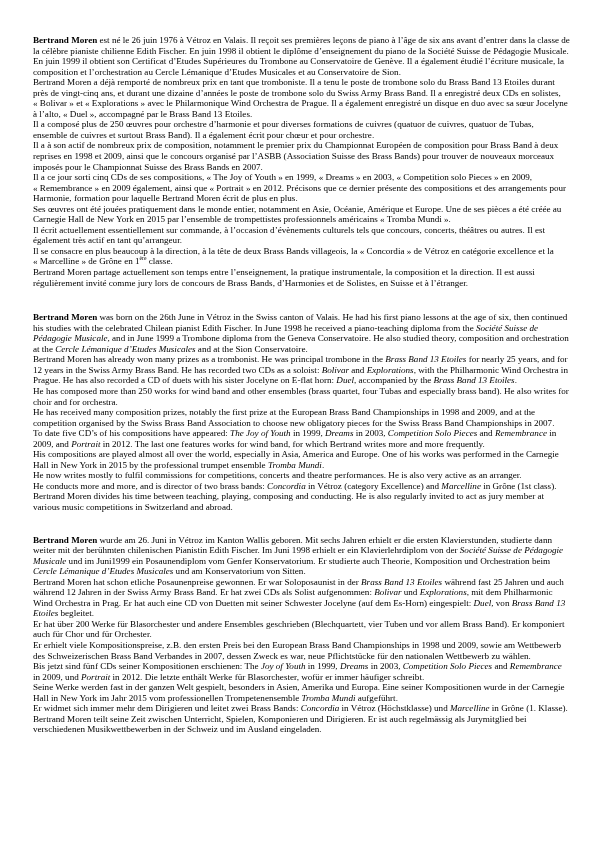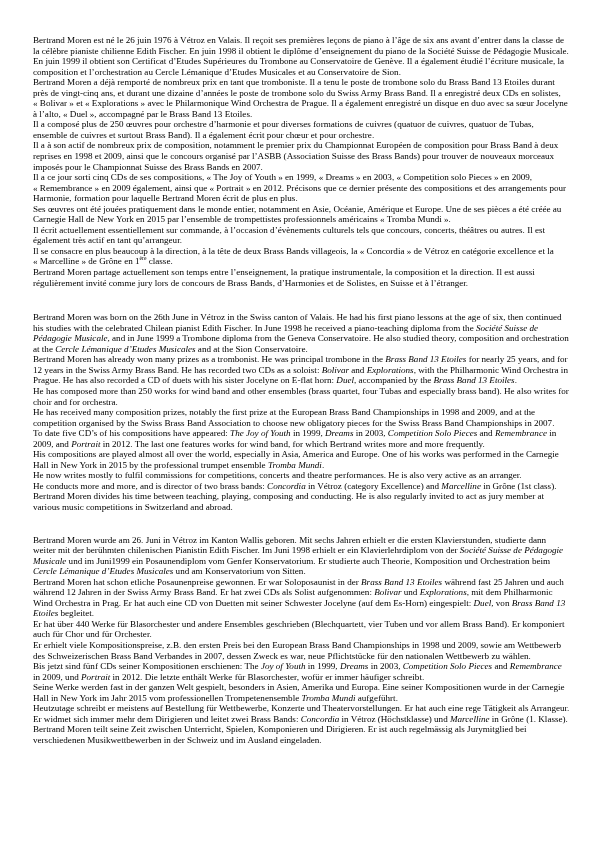--- a/index.html
+++ b/index.html
@@ -31,21 +31,21 @@
     color: #000000;
     text-align: left;
   }
   .doc p {
     margin: 0;
     padding: 0;
   }
   .section { margin: 0; }
   .section:nth-of-type(2) { margin-top: 24px; }
   .section:nth-of-type(3) { margin-top: 22px; }
-  .b { font-weight: normal; }
+  .b { font-weight: bold; }
   .i { font-style: italic; }
   sup.sup {
     font-size: 0.62em;
     line-height: 0;
     vertical-align: super;
   }
 </style>
 </head>
 <body>
 
@@ -69,22 +69,21 @@
         <p><span>He has received many composition prizes, notably the first prize at the European Brass Band Championships in 1998 and 2009, and at the competition organised by the Swiss Brass Band Association to choose new obligatory pieces for the Swiss Brass Band Championships in 2007.</span></p>
         <p><span>To date five CD’s of his compositions have appeared: </span><span class="i">The Joy of Youth</span><span> in 1999, </span><span class="i">Dreams</span><span> in 2003, </span><span class="i">Competition Solo Pieces</span><span> and </span><span class="i">Remembrance</span><span> in 2009, and </span><span class="i">Portrait</span><span> in 2012. The last one features works for wind band, for which Bertrand writes more and more frequently.</span></p>
         <p><span>His compositions are played almost all over the world, especially in Asia, America and Europe. One of his works was performed in the Carnegie Hall in New York in 2015 by the professional trumpet ensemble </span><span class="i">Tromba Mundi</span><span>.</span></p>
         <p><span>He now writes mostly to fulfil commissions for competitions, concerts and theatre performances. He is also very active as an arranger.</span></p>
         <p><span>He conducts more and more, and is director of two brass bands: </span><span class="i">Concordia</span><span> in Vétroz (category Excellence) and </span><span class="i">Marcelline</span><span> in Grône (1st class).</span></p>
         <p><span>Bertrand Moren divides his time between teaching, playing, composing and conducting. He is also regularly invited to act as jury member at various music competitions in Switzerland and abroad.</span></p>
       </div>
       <div class="section">
         <p><span class="b">Bertrand Moren</span><span> wurde am 26. Juni in Vétroz im Kanton Wallis geboren. Mit sechs Jahren erhielt er die ersten Klavierstunden, studierte dann weiter mit der berühmten chilenischen Pianistin Edith Fischer. Im Juni 1998 erhielt er ein Klavierlehrdiplom von der </span><span class="i">Société Suisse de Pédagogie Musicale</span><span> und im Juni1999 ein Posaunendiplom vom Genfer Konservatorium. Er studierte auch Theorie, Komposition und Orchestration beim </span><span class="i">Cercle Lémanique d’Etudes Musicales</span><span> und am Konservatorium von Sitten.</span></p>
         <p><span>Bertrand Moren hat schon etliche Posaunenpreise gewonnen. Er war Soloposaunist in der </span><span class="i">Brass Band 13 Etoiles</span><span> während fast 25 Jahren und auch während 12 Jahren in der Swiss Army Brass Band. Er hat zwei CDs als Solist aufgenommen: </span><span class="i">Bolivar</span><span> und </span><span class="i">Explorations</span><span>, mit dem Philharmonic Wind Orchestra in Prag. Er hat auch eine CD von Duetten mit seiner Schwester Jocelyne (auf dem Es-Horn) eingespielt: </span><span class="i">Duel</span><span>, von </span><span class="i">Brass Band 13 Etoiles</span><span> begleitet.</span></p>
-        <p><span>Er hat über 440 Werke für Blasorchester und andere Ensembles geschrieben (Blechquartett, vier Tuben und vor allem Brass Band). Er komponiert auch für Chor und für Orchester.</span></p>
+        <p><span>Er hat über 200 Werke für Blasorchester und andere Ensembles geschrieben (Blechquartett, vier Tuben und vor allem Brass Band). Er komponiert auch für Chor und für Orchester.</span></p>
         <p><span>Er erhielt viele Kompositionspreise, z.B. den ersten Preis bei den European Brass Band Championships in 1998 und 2009, sowie am Wettbewerb des Schweizerischen Brass Band Verbandes in 2007, dessen Zweck es war, neue Pflichtstücke für den nationalen Wettbewerb zu wählen.</span></p>
         <p><span>Bis jetzt sind fünf CDs seiner Kompositionen erschienen: The </span><span class="i">Joy of Youth</span><span> in 1999, </span><span class="i">Dreams</span><span> in 2003, </span><span class="i">Competition Solo Pieces</span><span> and </span><span class="i">Remembrance</span><span> in 2009, und </span><span class="i">Portrait</span><span> in 2012. Die letzte enthält Werke für Blasorchester, wofür er immer häufiger schreibt.</span></p>
         <p><span>Seine Werke werden fast in der ganzen Welt gespielt, besonders in Asien, Amerika und Europa. Eine seiner Kompositionen wurde in der Carnegie Hall in New York im Jahr 2015 vom professionellen Trompetenensemble </span><span class="i">Tromba Mundi</span><span> aufgeführt.</span></p>
-        <p><span>Heutzutage schreibt er meistens auf Bestellung für Wettbewerbe, Konzerte und Theatervorstellungen. Er hat auch eine rege Tätigkeit als Arrangeur.</span></p>
         <p><span>Er widmet sich immer mehr dem Dirigieren und leitet zwei Brass Bands: </span><span class="i">Concordia</span><span> in Vétroz (Höchstklasse) und </span><span class="i">Marcelline</span><span> in Grône (1. Klasse).</span></p>
         <p><span>Bertrand Moren teilt seine Zeit zwischen Unterricht, Spielen, Komponieren und Dirigieren. Er ist auch regelmässig als Jurymitglied bei verschiedenen Musikwettbewerben in der Schweiz und im Ausland eingeladen.</span></p>
       </div>
     </div>
 </div>
 
 </body></html>

